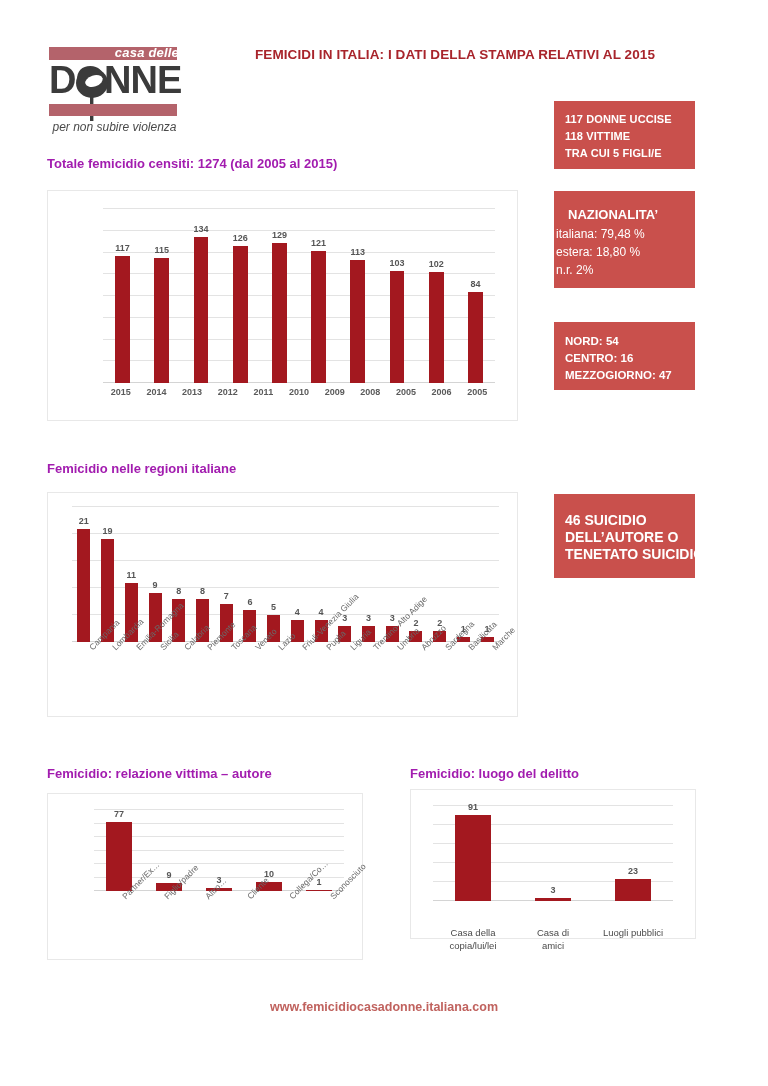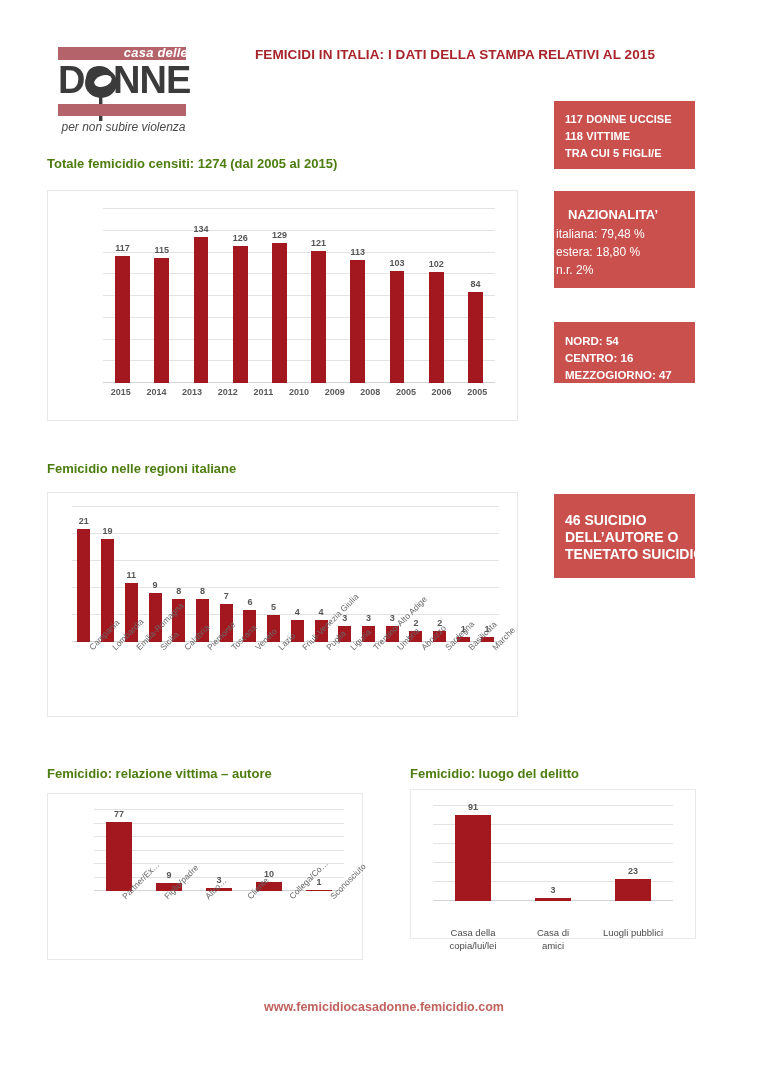--- a/index.html
+++ b/index.html
@@ -5,21 +5,21 @@
   * { box-sizing: border-box; margin: 0; padding: 0; }
   html, body {
     width: 768px; height: 1086px;
     background: #ffffff;
     font-family: "Liberation Sans", sans-serif;
     overflow: hidden;
   }
   .page { position: relative; width: 768px; height: 1086px; }
 
   
-  .logo { position: absolute; left: 47px; top: 44px; width: 133px; height: 96px; margin-left: 9px; }
+  .logo { position: absolute; left: 47px; top: 44px; width: 133px; height: 96px; }
   .logo-bar-top {
     position: absolute; left: 2px; top: 3px; width: 128px; height: 13px;
     background: #b4636b;
   }
   .logo-casa {
     position: absolute; left: 50px; top: 0px; width: 82px; height: 18px;
     font-style: italic; font-weight: bold; font-size: 13px; color: #ffffff;
     text-align: right; line-height: 17px; letter-spacing: .2px;
   }
   .logo-donne {
@@ -52,28 +52,28 @@
     position: absolute;
     background: #c9504c;
     color: #ffffff;
   }
   .info-box .line { white-space: nowrap; }
   .ib-1 { left: 554px; top: 101px; width: 141px; height: 68px; padding: 10px 0 0 11px; }
   .ib-1 .line { font-size: 11px; font-weight: bold; line-height: 17px; letter-spacing: .1px; }
   .ib-2 { left: 554px; top: 191px; width: 141px; height: 97px; padding: 13px 0 0 0; }
   .ib-2 .head { font-size: 13px; font-weight: bold; line-height: 21px; padding-left: 14px; }
   .ib-2 .line { font-size: 12px; line-height: 18px; padding-left: 2px; }
-  .ib-3 { left: 554px; top: 322px; width: 141px; height: 61px; padding: 11px 4px 0 11px; }
+  .ib-3 { left: 554px; top: 322px; width: 141px; height: 68px; padding: 11px 4px 0 11px; }
   .ib-3 .line { font-size: 11.5px; font-weight: bold; line-height: 17px; }
   .ib-4 { left: 554px; top: 494px; width: 141px; height: 84px; padding: 18px 0 0 11px; }
   .ib-4 .line { font-size: 14px; font-weight: bold; line-height: 17px; }
 
   
   .sec-title {
-    position: absolute; font-size: 13px; font-weight: bold; color: #4d7c0f;
+    position: absolute; font-size: 13px; font-weight: bold; color: #a21caf;
     white-space: nowrap;
   }
   .st-1 { left: 47px; top: 156px; }
   .st-2 { left: 47px; top: 461px; }
   .st-3 { left: 47px; top: 766px; }
   .st-4 { left: 410px; top: 766px; text-align: center; }
 
   
   .chart-frame {
     position: absolute; border: 1px solid #e8e8e8; background: #ffffff;
@@ -454,15 +454,15 @@
           </div>
         </div>
       </div>
     <div class="xlab2" id="xlab-4" style="left:22px; right:22px; top:116px;margin-top:20px;">
         <div class="xlab2-slot">Casa della<br>copia/lui/lei</div>
         <div class="xlab2-slot">Casa di<br>amici</div>
         <div class="xlab2-slot">Luogli pubblici</div>
       </div>
   </div>
 
-  <div class="footer">www.femicidiocasadonne.femicidio.com</div>
+  <div class="footer">www.femicidiocasadonne.italiana.com</div>
 
 </div>
 
 </body></html>

